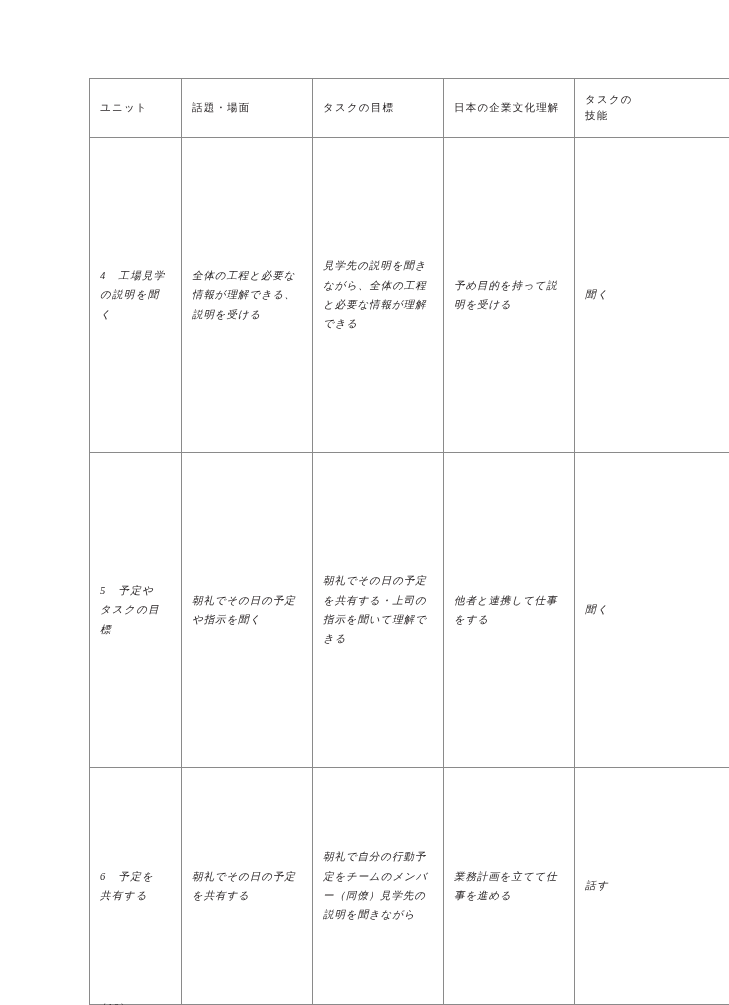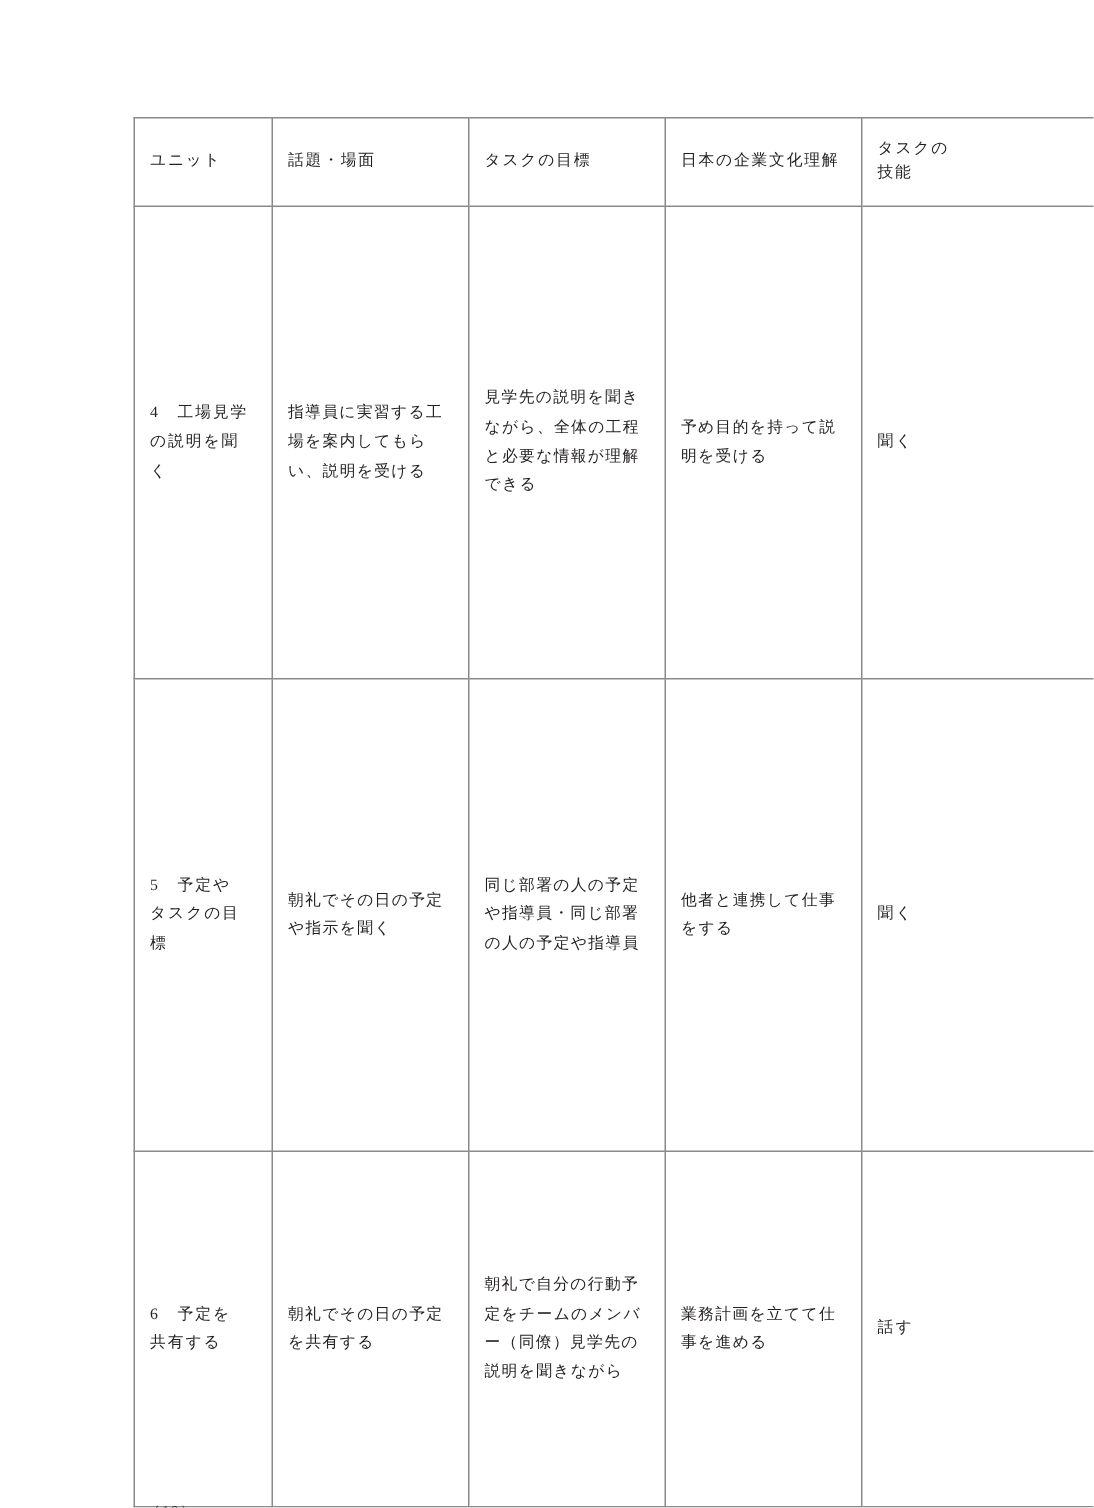--- a/index.html
+++ b/index.html
@@ -60,20 +60,21 @@
     padding-bottom: 6px;
   }
   tr.head td .hd {
     display: block;
     letter-spacing: 1.2px;
     font-size: 10.5px;
     line-height: 1.5;
   }
   tr.body td {
     height: 298px;
+    font-style: italic;
   }
   tr.body.last-row td {
     height: 220px;
   }
   .cell-text {
     display: block;
   }
   .cell-unit {
     letter-spacing: 1.3px;
   }
@@ -123,21 +124,21 @@
             <span class="hd">技能</span>
           </td>
         </tr>
 
         <tr class="body">
           <td>
             <span class="cell-text cell-unit">4　工場見学</span>
             <span class="cell-text cell-unit">の説明を聞く</span>
           </td>
           <td>
-            <span class="cell-text">指導員に実習する工場を案内してもらい、説明を受ける</span>
+            <span class="cell-text">全体の工程と必要な情報が理解できる、説明を受ける</span>
           </td>
           <td>
             <span class="cell-text">見学先の説明を聞きながら、全体の工程と必要な情報が理解できる</span>
           </td>
           <td>
             <span class="cell-text">予め目的を持って説明を受ける</span>
           </td>
           <td class="last">
             <span class="cell-text cell-spaced">聞く</span>
           </td>
@@ -145,21 +146,21 @@
 
         <tr class="body">
           <td>
             <span class="cell-text cell-unit">5　予定や</span>
             <span class="cell-text cell-unit">タスクの目標</span>
           </td>
           <td>
             <span class="cell-text">朝礼でその日の予定や指示を聞く</span>
           </td>
           <td>
-            <span class="cell-text">同じ部署の人の予定や指導員・同じ部署の人の予定や指導員</span>
+            <span class="cell-text">朝礼でその日の予定を共有する・上司の指示を聞いて理解できる</span>
           </td>
           <td>
             <span class="cell-text">他者と連携して仕事をする</span>
           </td>
           <td class="last">
             <span class="cell-text cell-spaced">聞く</span>
           </td>
         </tr>
 
         <tr class="body last-row">

